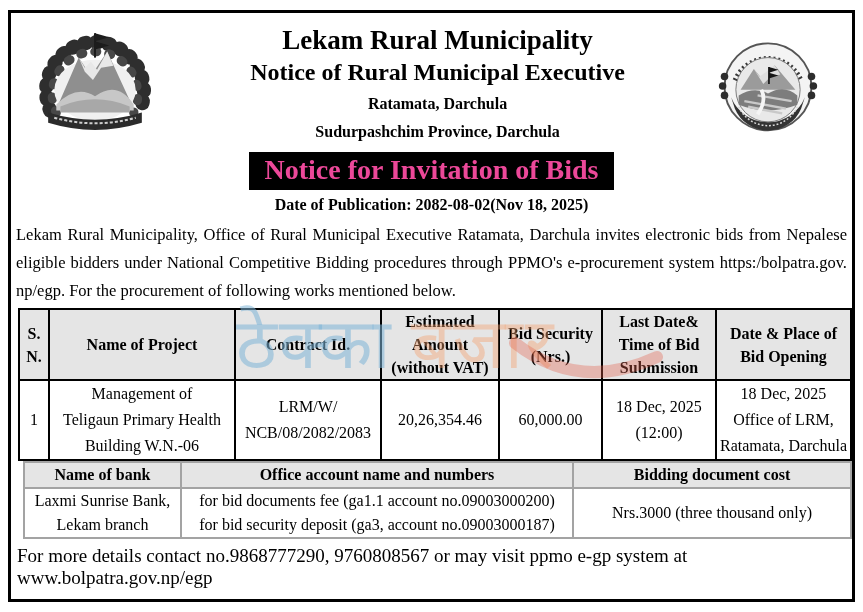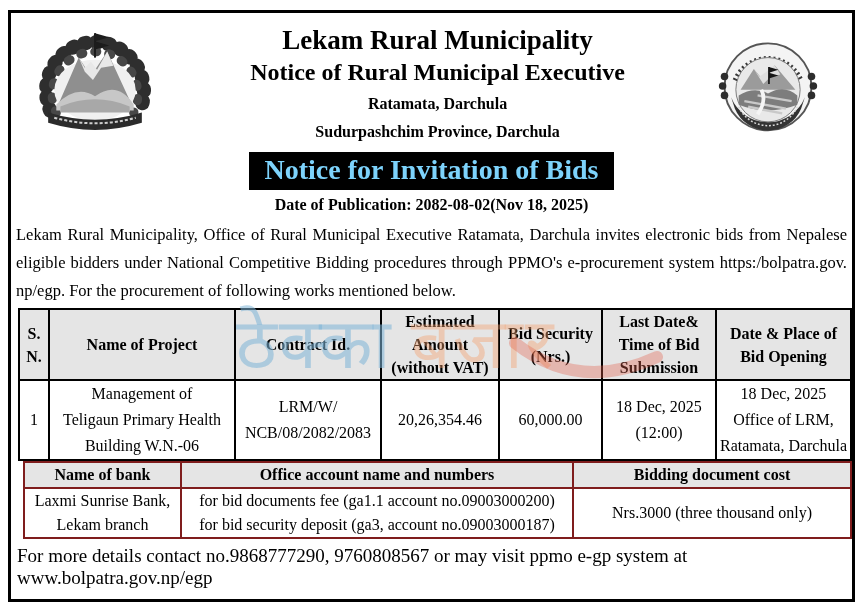--- a/index.html
+++ b/index.html
@@ -16,41 +16,41 @@
   .logo-left  { width:128px; height:112px; margin-left:20px; flex:0 0 auto; }
   .logo-right { width:104px; height:104px; margin-right:32px; margin-top:10px; flex:0 0 auto; }
   .header-center { flex:1; text-align:center; padding-top:2px; }
   .muni   { font-size:27px; font-weight:bold; line-height:30px; }
   .office { font-size:24px; font-weight:bold; line-height:28px; margin-top:3px; }
   .addr   { font-size:16px; font-weight:bold; margin-top:9px; }
   .prov   { font-size:16px; font-weight:bold; margin-top:10px; }
   
   .title-wrap { text-align:center; margin-top:11px; }
   .title-bar {
-    display:inline-block; background:#000; color:#7dd3fc; font-weight:bold;
+    display:inline-block; background:#000; color:#ec4899; font-weight:bold;
     font-size:28px; line-height:34px; padding:1px 16px 3px 16px;
   }
   .pub { text-align:center; font-weight:bold; font-size:16px; margin-top:6px; }
   
   .intro { margin:7px 5px 0 5px; font-size:16.5px; }
   .intro .line { line-height:28px; text-align:justify; text-align-last:justify; }
   .intro .line.last { text-align:right; text-align-last:left; }
   
   table { border-collapse:collapse; table-layout:fixed; }
   .main-table { margin:3px 0 0 7px; width:832px; }
   .main-table th, .main-table td {
     border:2px solid #000; text-align:center; vertical-align:middle;
     white-space:pre-line; padding:0 2px; overflow:hidden;
   }
   .main-table th { background:#e5e5e5; font-size:16px; font-weight:bold; height:66px; line-height:23px; }
   .main-table td { font-size:16px; height:78px; line-height:26px; }
   .bank-label { font-size:16.5px; margin:5px 0 3px 6px; }
   .bank-table { margin-left:12px; width:827px; }
   .bank-table th, .bank-table td {
-    border:2px solid #7f1d1d; text-align:center; vertical-align:middle;
+    border:2px solid #a3a3a3; text-align:center; vertical-align:middle;
     white-space:pre-line; padding:0 2px; overflow:hidden;
   }
   .bank-table th { background:#e5e5e5; font-size:16px; font-weight:bold; height:24px; }
   .bank-table td { font-size:16px; line-height:24px; height:48px; }
   .footer-line { font-size:19px; margin:6px 0 0 6px; }
   
   .watermark {
     position:absolute; left:225px; top:280px; z-index:6; pointer-events:none;
     font-family:"DejaVu Sans", sans-serif; font-size:70px; font-weight:normal;
     white-space:nowrap; letter-spacing:2px;

